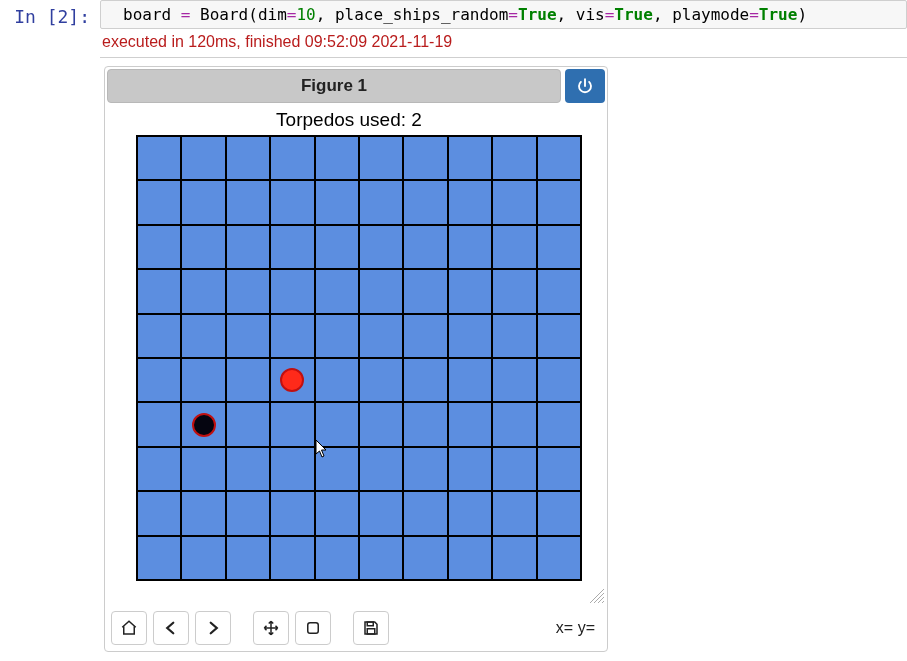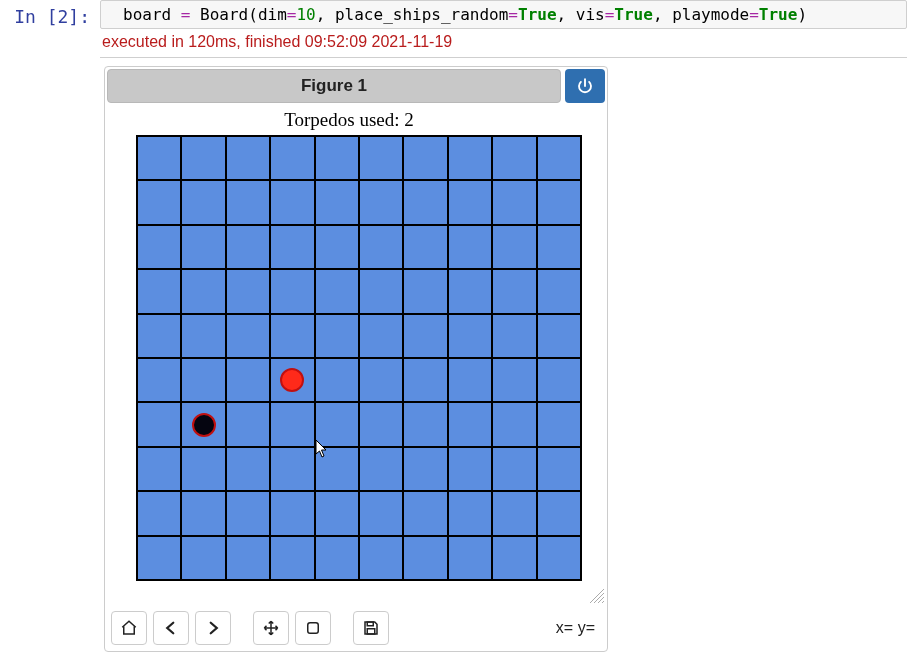--- a/index.html
+++ b/index.html
@@ -102,21 +102,20 @@
     height: 500px;
     margin: 0 auto;
   }
   .fig-title-text {
     position: absolute;
     top: 4px;
     left: 0; right: 14px;
     text-align: center;
     font-size: 19px;
     color: #000;
-    font-family: Liberation Serif, serif;
   }
   .grid {
     position: absolute;
     left: 30px;
     top: 30px;
     width: 446px;
     height: 446px;
     display: grid;
     grid-template-columns: repeat(10, 1fr);
     grid-template-rows: repeat(10, 1fr);

